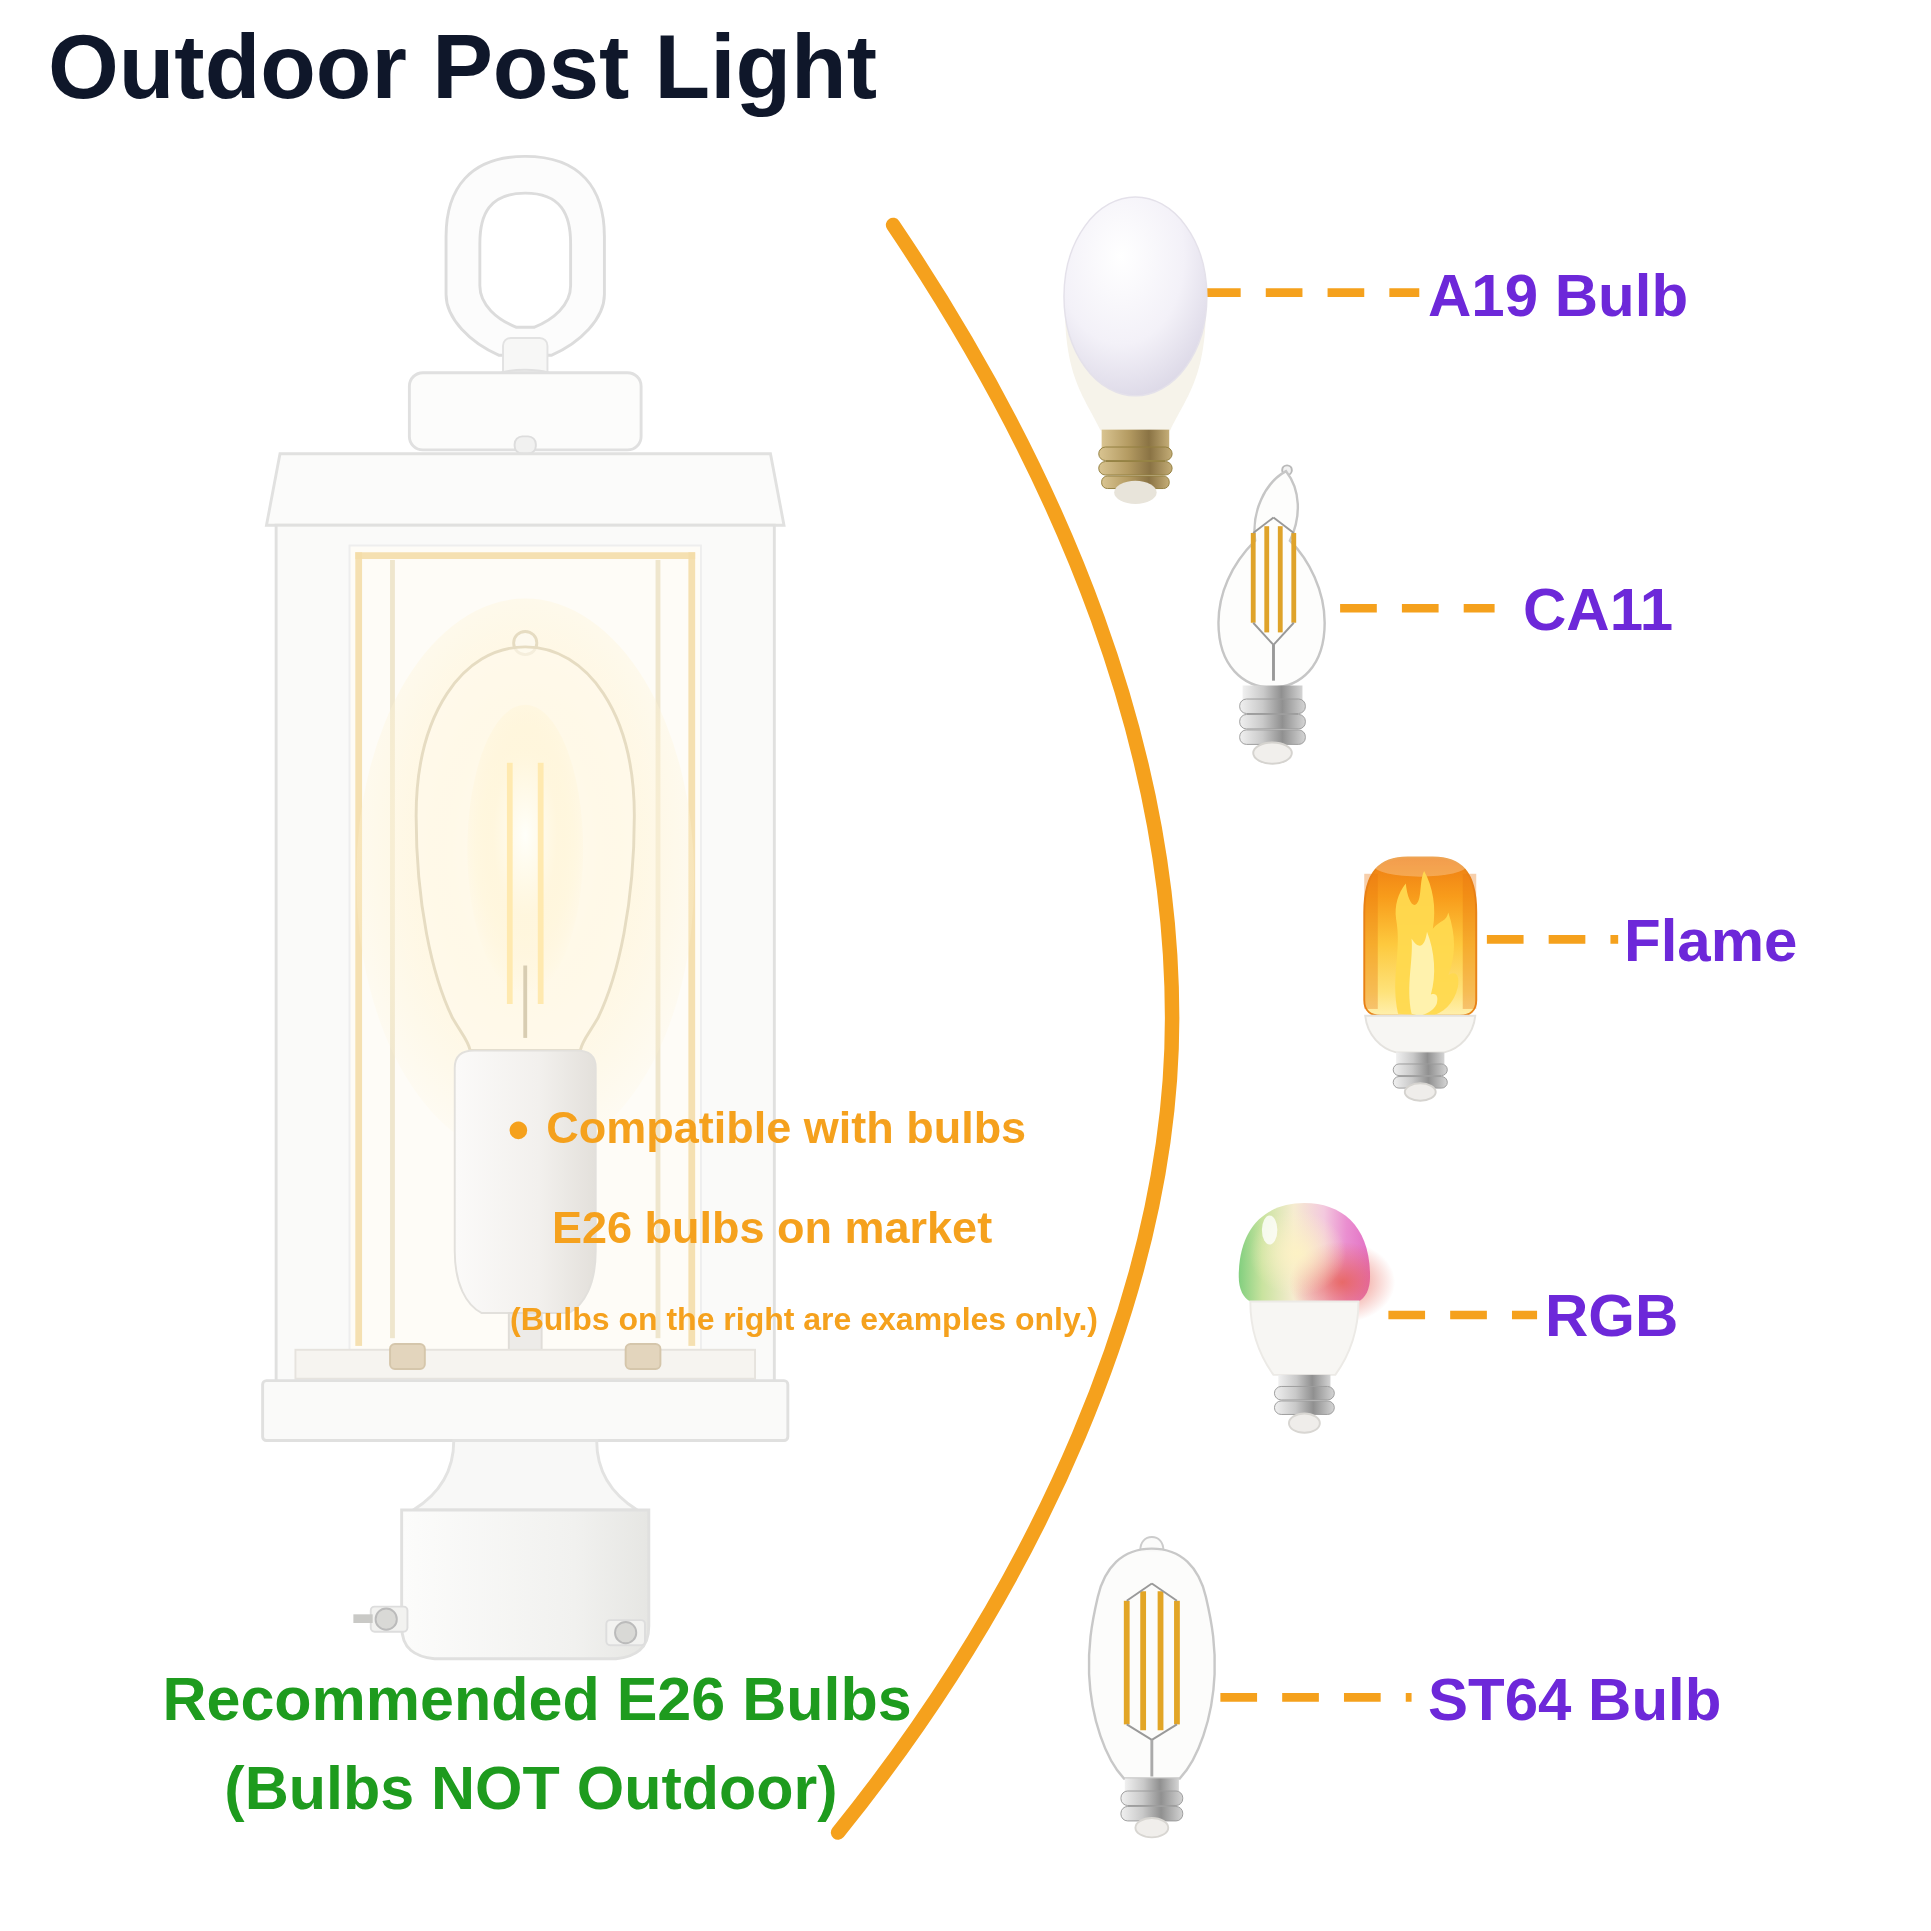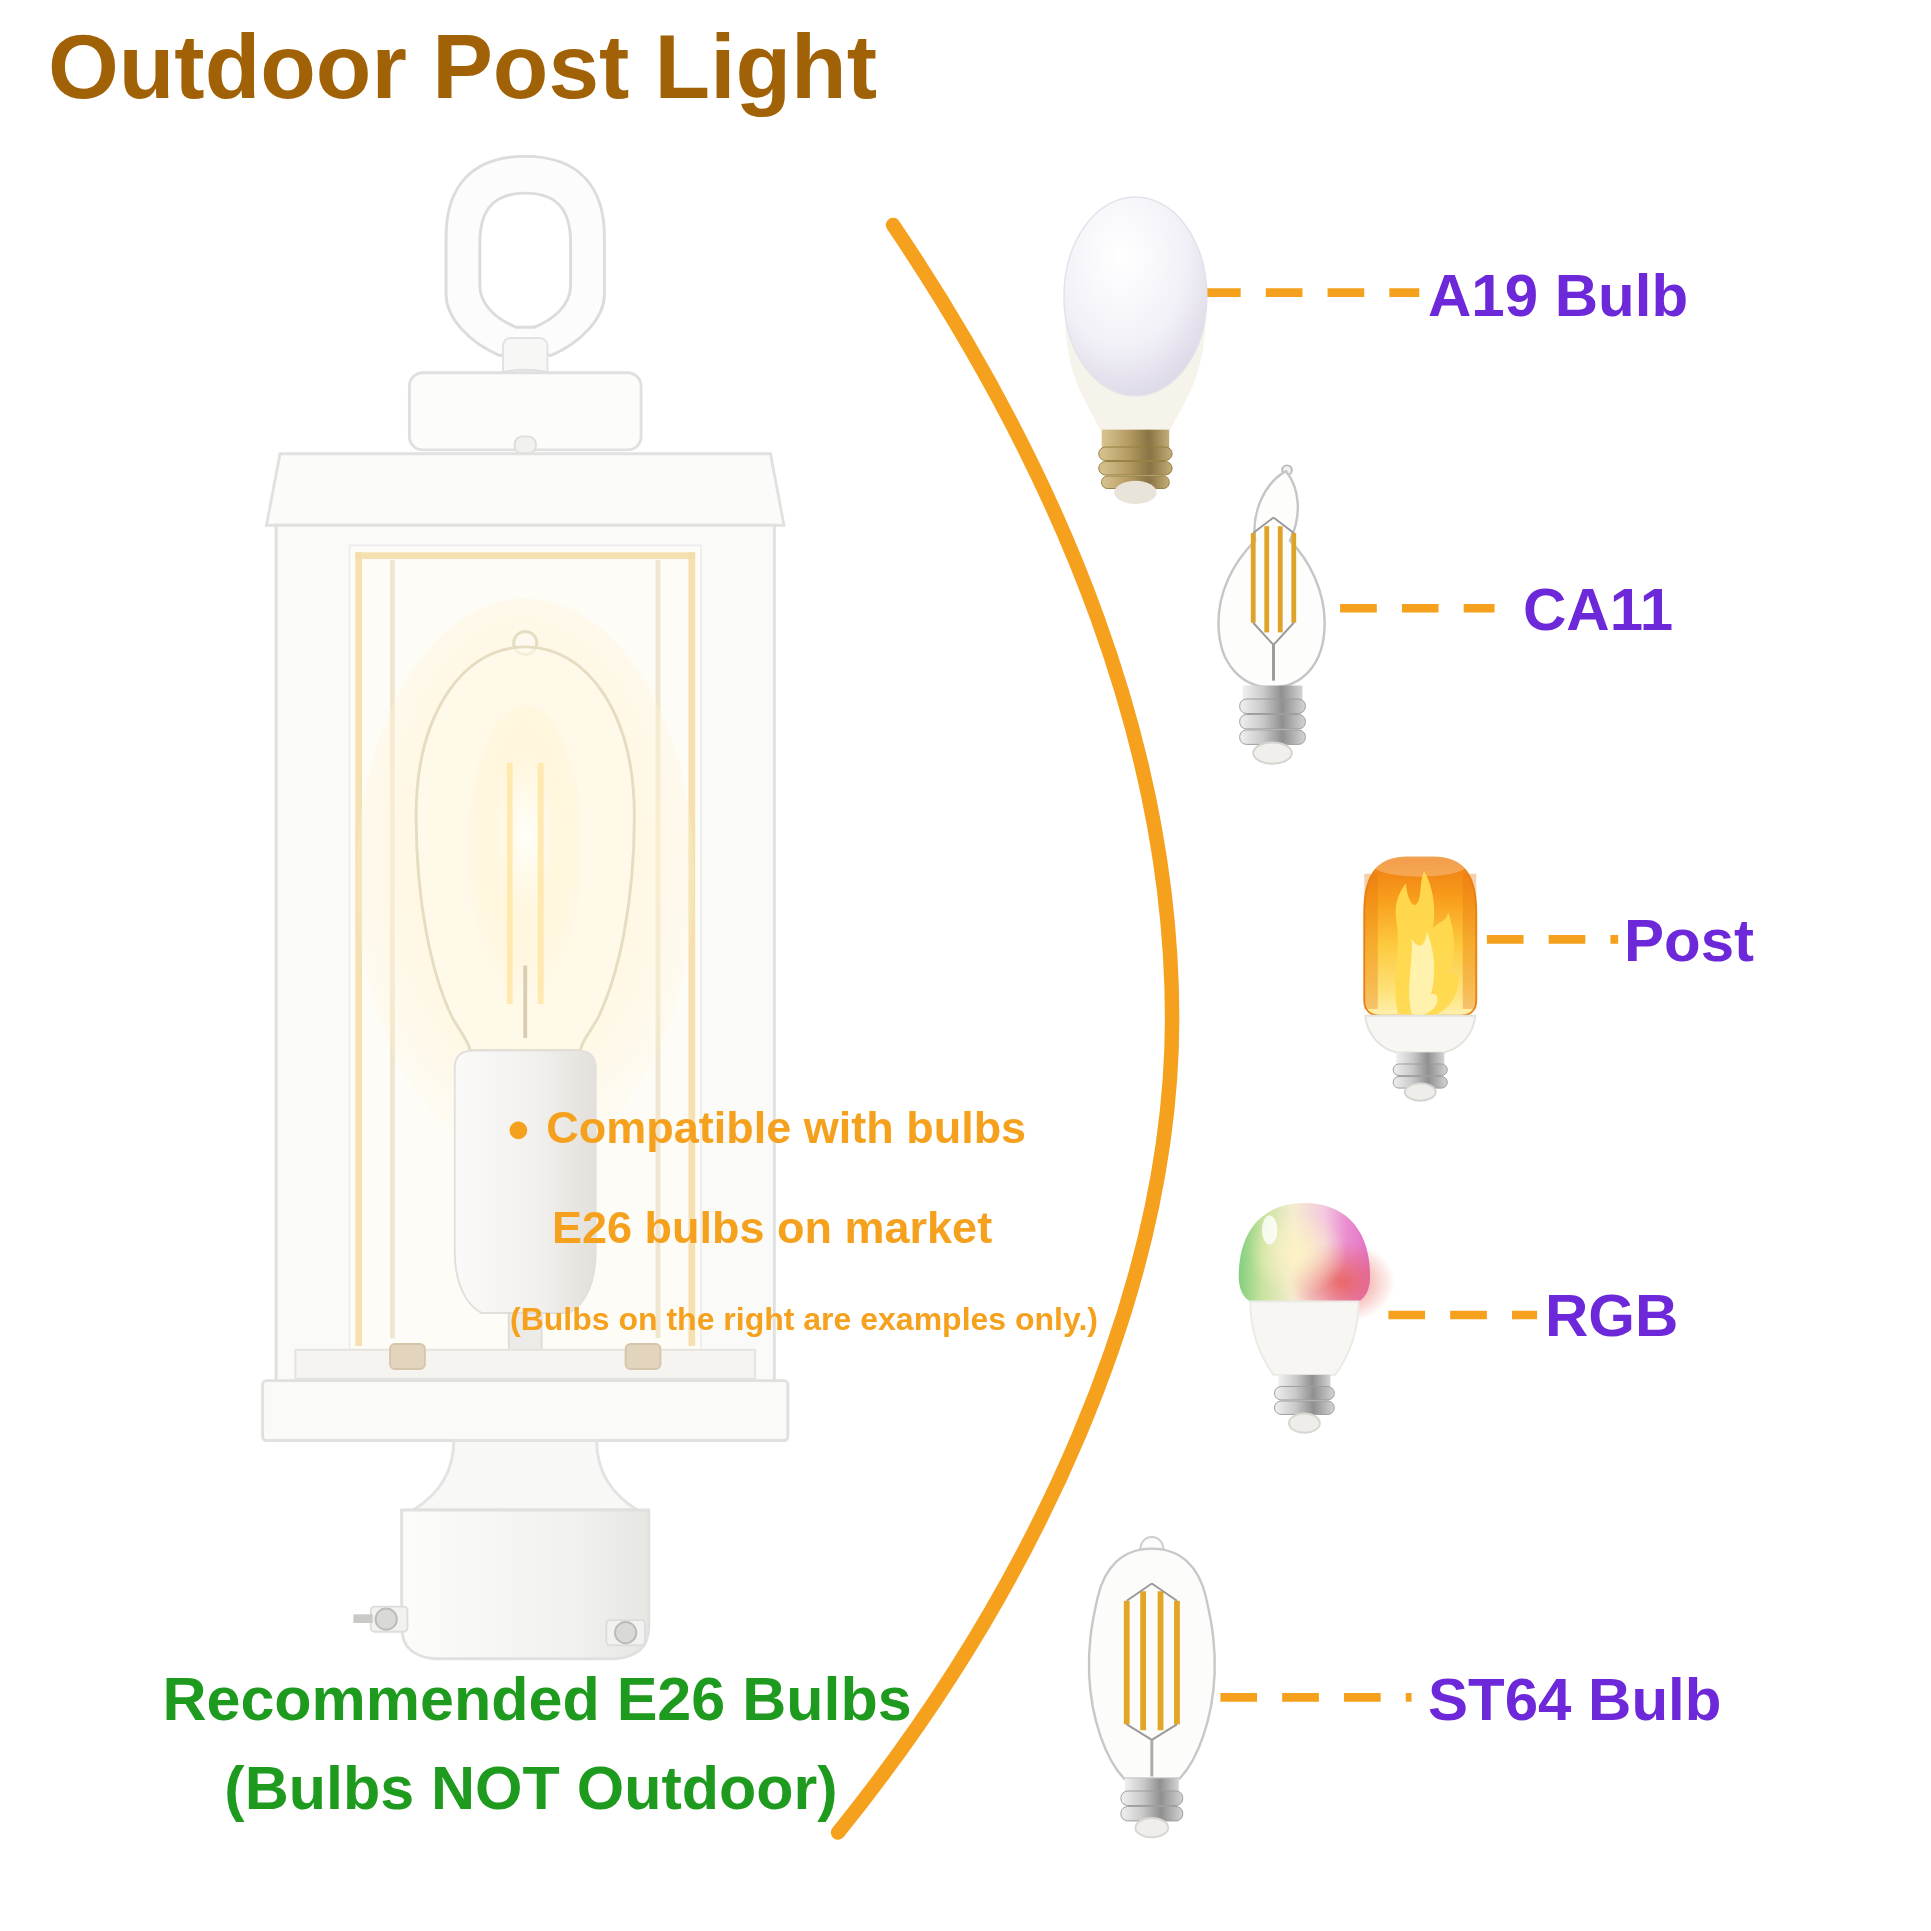--- a/index.html
+++ b/index.html
@@ -21,21 +21,21 @@
     position: absolute;
     left: 0; top: 0;
     width: 1931px;
     height: 1931px;
   }
   .txt { position: absolute; white-space: nowrap; }
   .page-title {
     left: 48px; top: 19.3px;
     font-size: 91px;
     font-weight: 700;
-    color: #a16207;
+    color: #0f172a;
     line-height: 1.05;
   }
   .bulb-label {
     transform: translateY(-50%);
     font-size: 60px;
     font-weight: 700;
     color: #6d28d9;
   }
   .note {
     transform: translateY(-50%);
@@ -279,21 +279,21 @@
       <rect x="1161" y="1855" width="64" height="15" rx="7" fill="url(#gSilver)" stroke="#9c9c9c" stroke-width="1"></rect>
       <rect x="1161" y="1871" width="64" height="15" rx="7" fill="url(#gSilver)" stroke="#9c9c9c" stroke-width="1"></rect>
       <ellipse cx="1193" cy="1893" rx="17" ry="10" fill="#f0eeeb" stroke="#d8d6d2" stroke-width="2"></ellipse>
     </g>
   </svg>
 
   <div class="txt page-title">Outdoor Post Light</div>
 
   <div class="txt bulb-label" style="left:1428px; top:295px;">A19 Bulb</div>
   <div class="txt bulb-label" style="left:1523px; top:609px;">CA11</div>
-  <div class="txt bulb-label" style="left:1624px; top:940px;">Post</div>
+  <div class="txt bulb-label" style="left:1624px; top:940px;">Flame</div>
   <div class="txt bulb-label" style="left:1545px; top:1315px;">RGB</div>
   <div class="txt bulb-label" style="left:1428px; top:1699px;">ST64 Bulb</div>
 
   <div class="txt note note-large" style="left:506px; top:1128px;">
     <span class="bullet-dot">●</span>
     <span>Compatible with bulbs</span>
   </div>
   <div class="txt note note-large" style="left:552px; top:1228px;align-items:center;">
     <span>E26 bulbs on market</span>
   </div>

